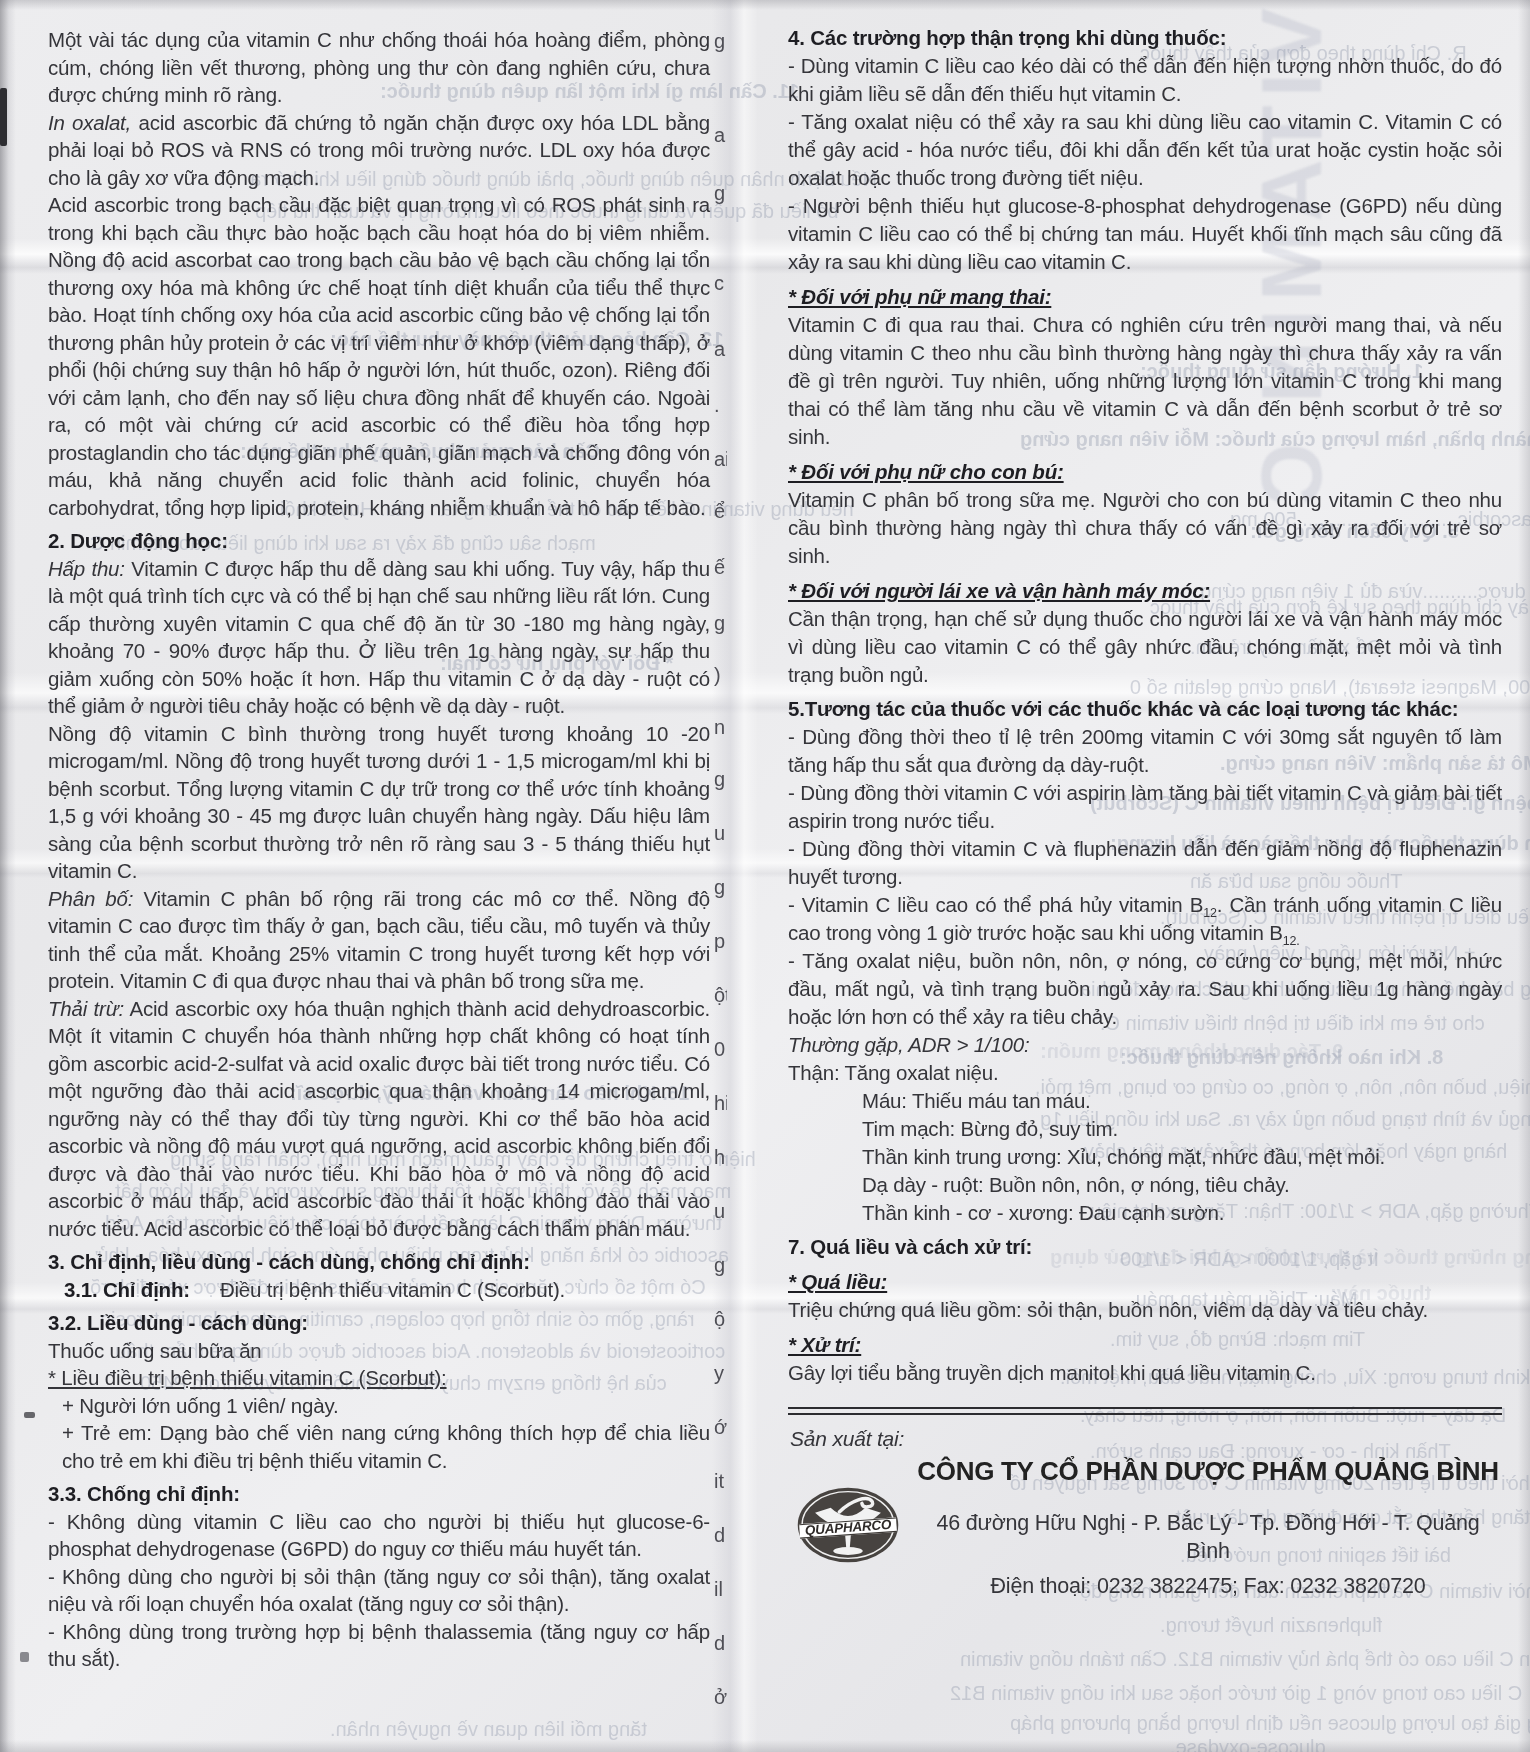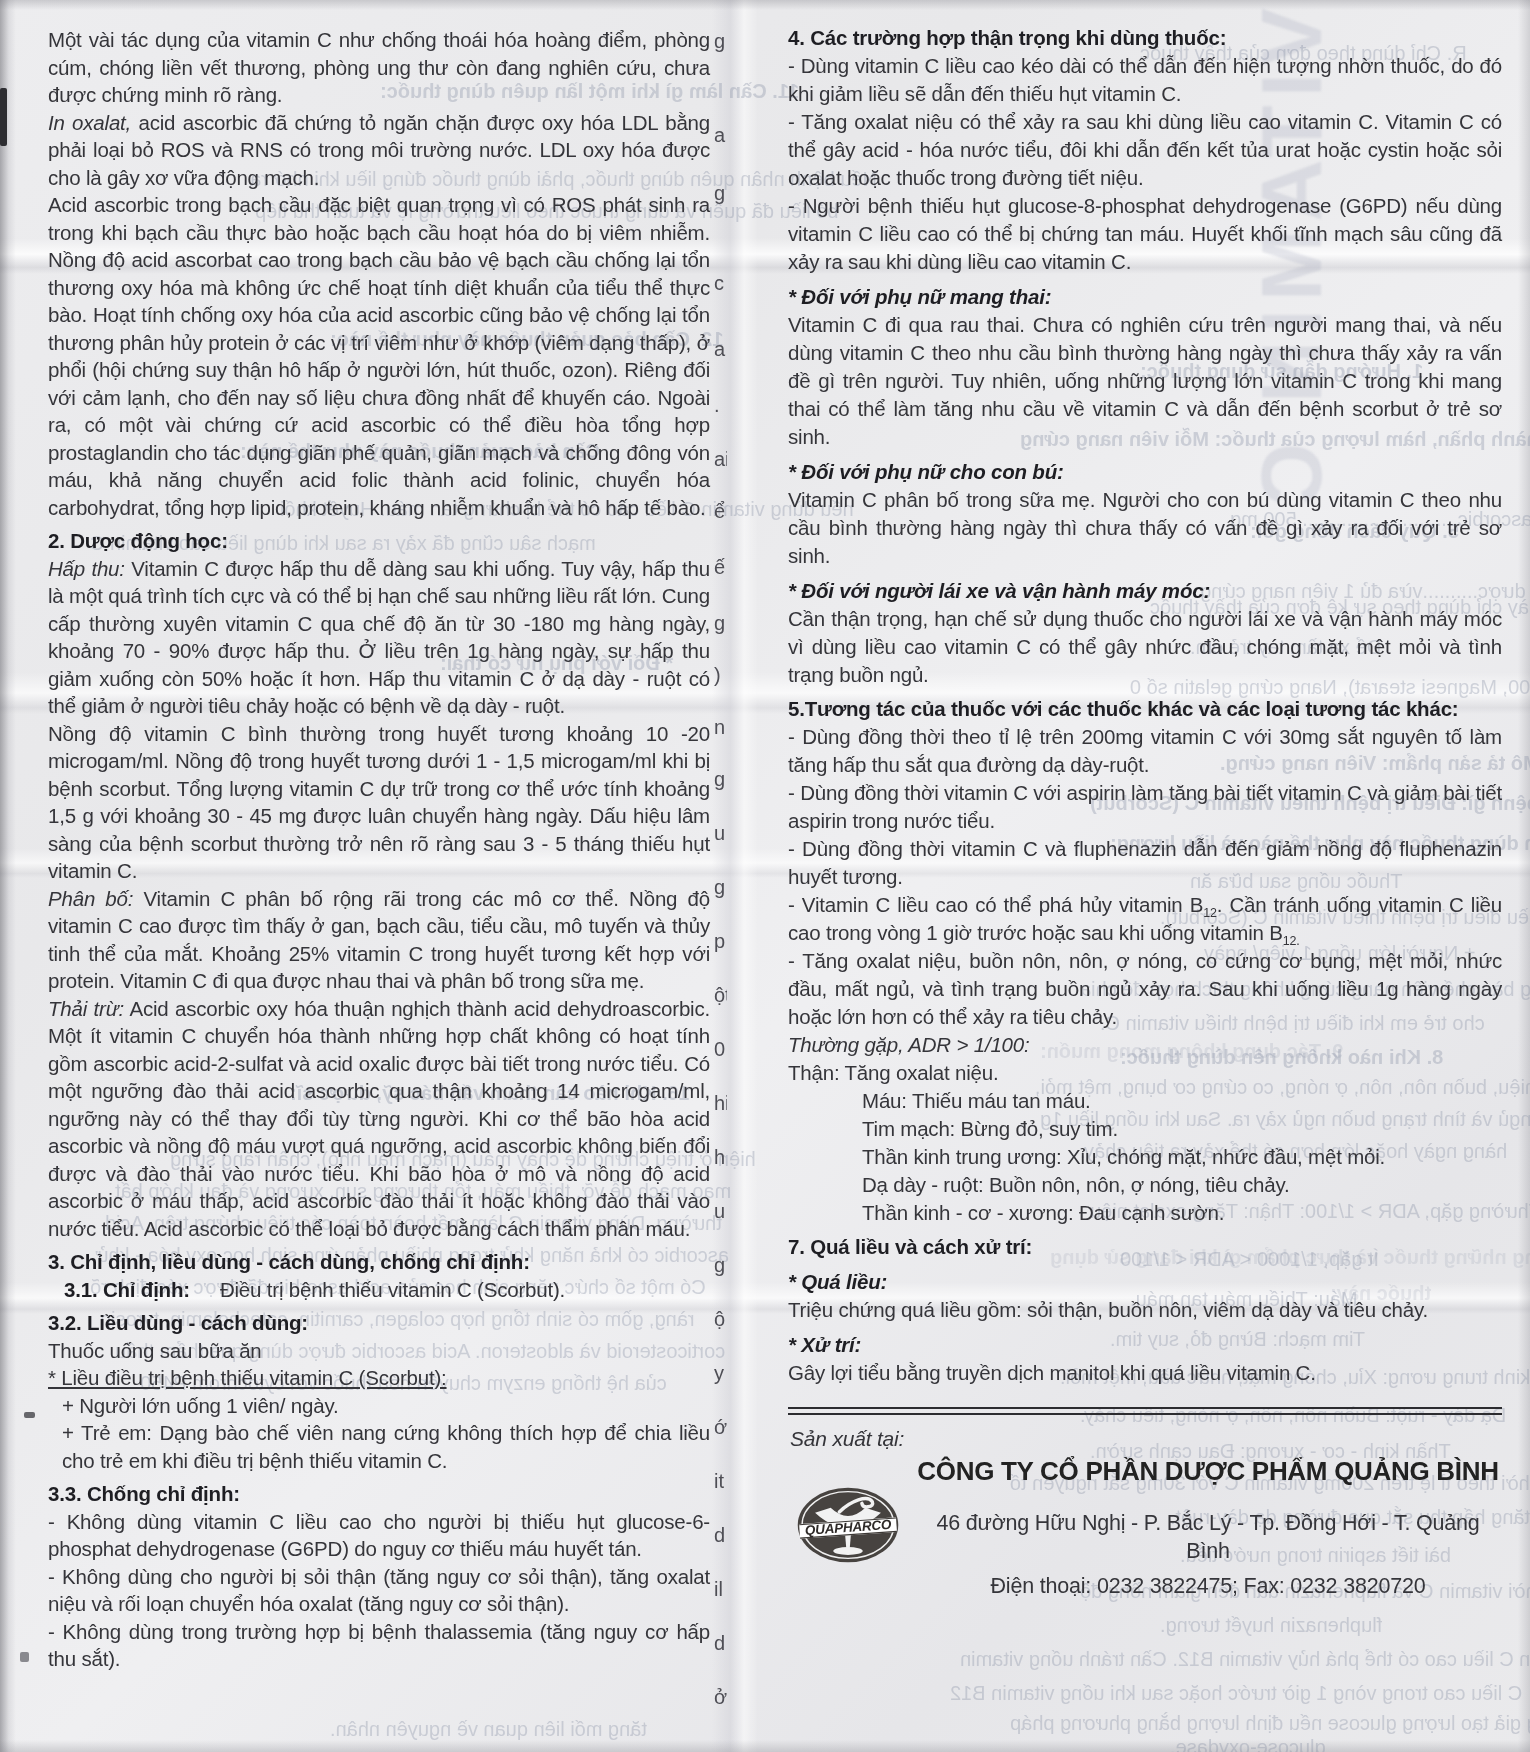--- a/index.html
+++ b/index.html
@@ -11,21 +11,21 @@
     -webkit-font-smoothing:antialiased;
   }
   .col{position:absolute;text-align:justify;font-size:20.5px;letter-spacing:-0.2px;}
   .col-left{left:48px;top:26px;width:662px;line-height:27.5px;}
   .col-right{left:788px;top:24px;width:714px;line-height:28px;}
   p{margin:0;}
   .b{font-weight:bold;color:#1e1e23;margin-left:16px;}
   .i{font-style:italic;}
   .u{text-decoration:underline;}
   .h{font-weight:bold;color:#1e1e23;margin-top:6px;}
-  .hi{font-weight:bold;font-style:italic;color:#1e1e23;margin-top:7px;}
+  .hi{font-weight:bold;font-style:italic;text-decoration:underline;color:#1e1e23;margin-top:7px;}
   .lead{font-style:italic;}
   .tab{display:inline-block;width:30px;}
   .indent1{padding-left:14px;}
   .indent2{padding-left:74px;}
   sub{font-size:12.5px;line-height:0;}
   
   .divider{height:4px;border-top:2.5px solid #2c2c30;border-bottom:2px solid #2c2c30;margin:20px 0 10px 0;}
   .mfg-label{font-style:italic;font-size:21px;margin:8px 0 4px 2px;}
   .mfg-row{display:flex;align-items:center;margin-top:2px;}
   .mfg-logo{flex:0 0 118px;padding-left:8px;}

